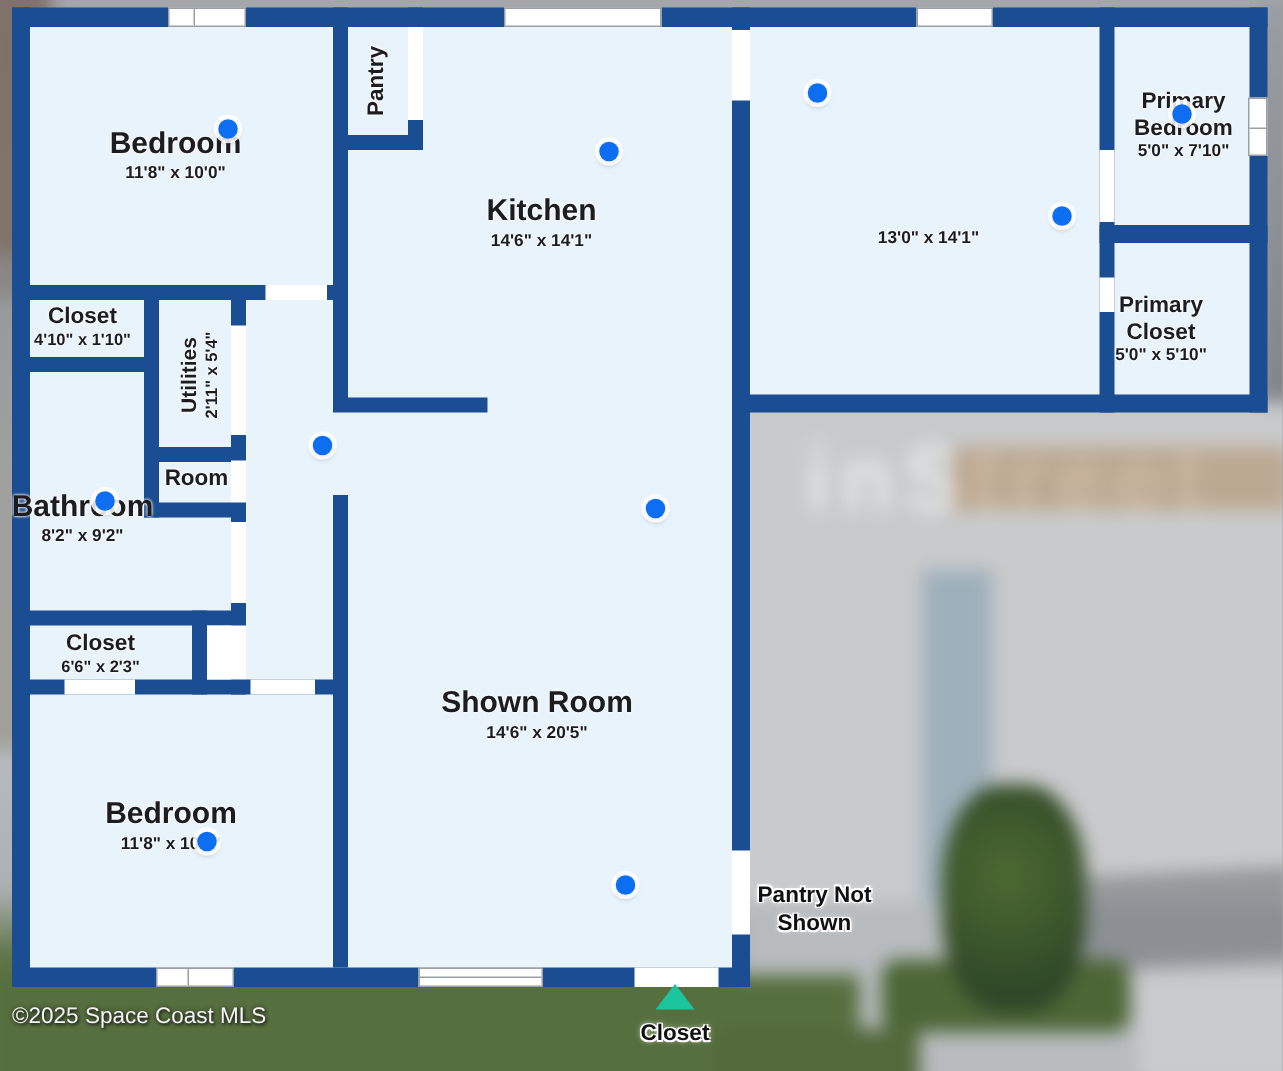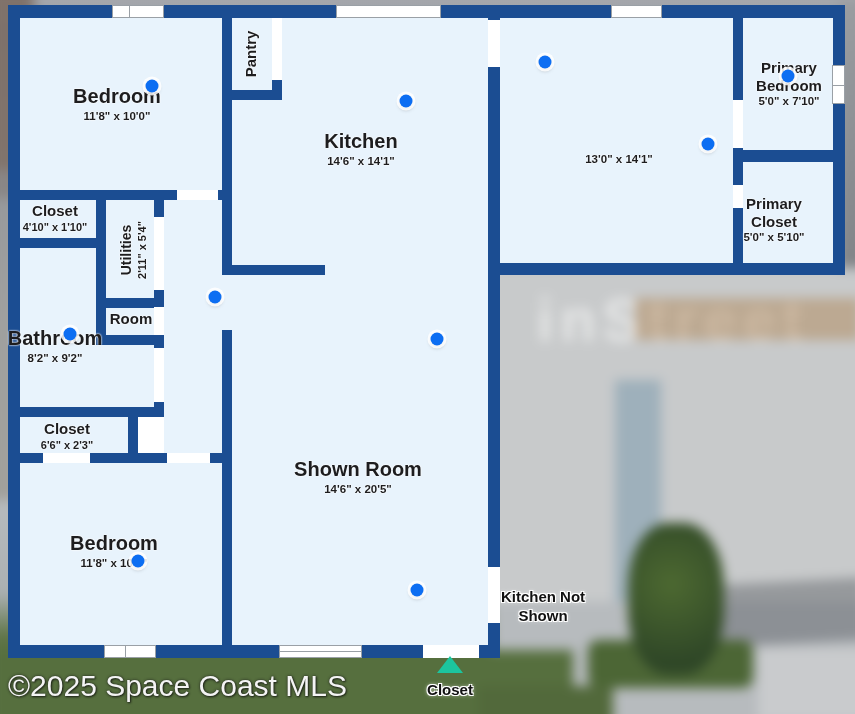--- a/index.html
+++ b/index.html
@@ -52,21 +52,21 @@
   .vert .room-dims{font-size:11px;}
   .halo{position:absolute;transform:translate(-50%,-50%);text-align:center;color:#111;
       font-weight:bold;font-size:15px;line-height:1.25;
       text-shadow:-1px -1px 0 #fff,1px -1px 0 #fff,-1px 1px 0 #fff,1px 1px 0 #fff,0 0 4px #fff;}
   .dot{position:absolute;width:13px;height:13px;border-radius:50%;background:var(--dot);
       transform:translate(-50%,-50%);
       box-shadow:0 0 0 3px rgba(255,255,255,.85),0 2px 4px rgba(0,0,0,.35);}
   .entry-tri{position:absolute;left:450px;top:656px;width:0;height:0;transform:translateX(-50%);
       border-left:13px solid transparent;border-right:13px solid transparent;
       border-bottom:17px solid var(--entry);}
-  .copyright{position:absolute;left:8px;top:669px;font-size:30px;color:#f4f4f4;
+  .copyright{position:absolute;left:8px;top:669px;font-size:15px;color:#f4f4f4;
       text-shadow:0 0 3px rgba(30,30,30,.9),1px 1px 2px rgba(0,0,0,.6);}
 </style>
 </head>
 <body>
 
 <div class="stage">
 
   <div class="bg">
     <div class="bg-base"></div>
     <div class="bg-topleft"></div>
@@ -186,21 +186,21 @@
   <div class="room-label" style="left:114px;top:551px;">
     <span class="room-name">Bedroom</span>
     <span class="room-dims">11'8" x 10'0"</span>
   </div>
   <div class="room-label" style="left:358px;top:477px;">
     <span class="room-name">Shown Room</span>
     <span class="room-dims">14'6" x 20'5"</span>
   </div>
 
   <div class="halo" style="left:543px;top:607px;">
-    <span>Kitchen Not</span><br>
+    <span>Pantry Not</span><br>
     <span>Shown</span>
   </div>
   <div class="entry-tri"></div>
   <div class="halo" style="left:450px;top:690px;">Closet</div>
 
   <div>
       <div class="dot" style="left: 152px; top: 86px;"></div>
       <div class="dot" style="left: 406px; top: 101px;"></div>
       <div class="dot" style="left: 545px; top: 62px;"></div>
       <div class="dot" style="left: 708px; top: 144px;"></div>

